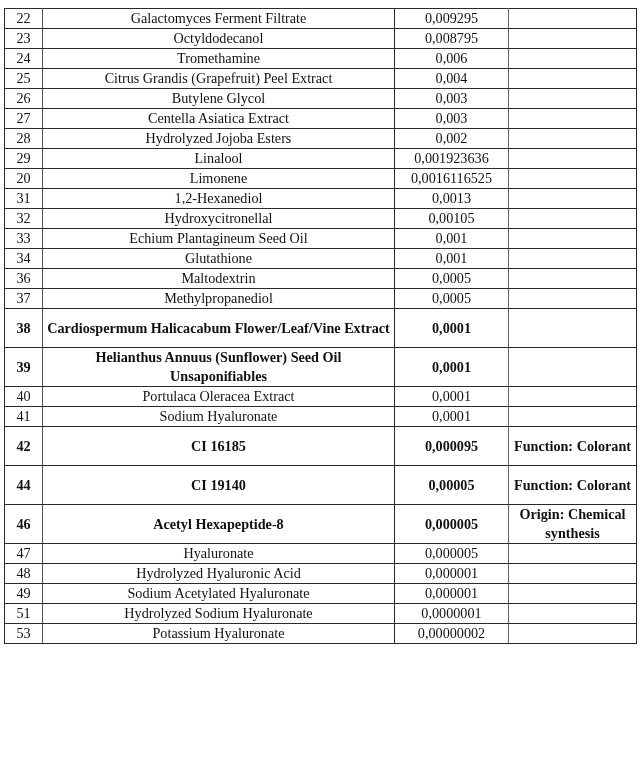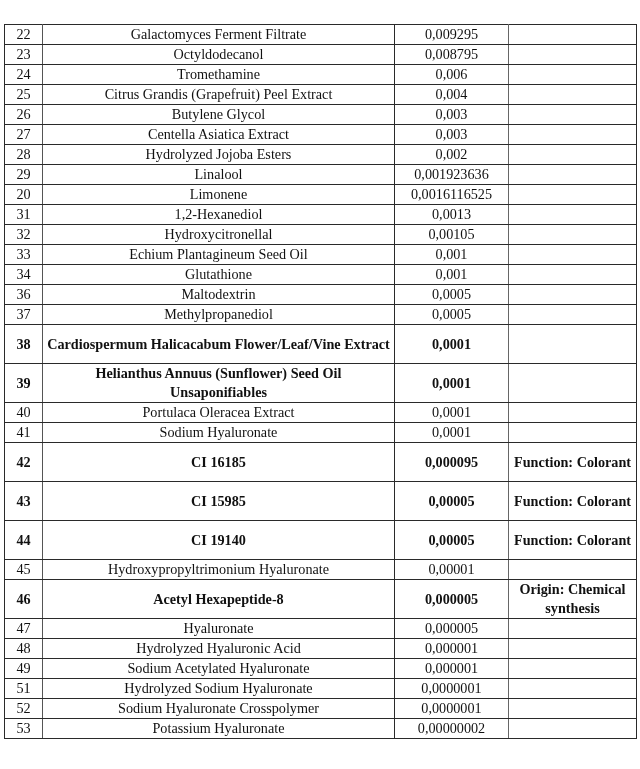--- a/index.html
+++ b/index.html
@@ -1,18 +1,18 @@
 <!DOCTYPE html>
 <html><head>
 <meta charset="utf-8">
 <style>
   html, body { margin: 0; padding: 0; background: #ffffff; }
   body { width: 640px; height: 769px; position: relative; overflow: hidden;
          font-family: "Liberation Serif", serif; color: #111; }
-  table.ing { position: absolute; left: 4px; top: 24px; width: 632px;
+  table.ing { position: absolute; left: 4px; top: 8px; width: 632px;
               border-collapse: collapse; table-layout: fixed; font-size: 14.2px; line-height: 19px; }
   table.ing td { border: 1px solid #2a2a2a; text-align: center; vertical-align: middle;
                  padding: 0 3px; }
   table.ing td.c-num { border-right: 1.5px solid #555; }
   table.ing td.c-conc { border-left: 1.5px solid #666; border-right: 1.5px solid #666; text-align: center; }
   tr.r1 td { height: 19px; }
   tr.r2 td { height: 38px; font-weight: bold; }
   col.k1 { width: 38px; } col.k2 { width: 352px; } col.k3 { width: 114px; } col.k4 { width: 128px; }
 </style>
 </head>
@@ -140,36 +140,24 @@
         <td class="c-conc">0,0001</td>
         <td class="c-note"></td>
       </tr>
       <tr class="r2">
         <td class="c-num">42</td>
         <td class="c-name">CI 16185</td>
         <td class="c-conc">0,000095</td>
         <td class="c-note">Function: Colorant</td>
       </tr>
       <tr class="r2">
-        <td class="c-num">43</td>
-        <td class="c-name">CI 15985</td>
-        <td class="c-conc">0,00005</td>
-        <td class="c-note">Function: Colorant</td>
-      </tr>
-      <tr class="r2">
         <td class="c-num">44</td>
         <td class="c-name">CI 19140</td>
         <td class="c-conc">0,00005</td>
         <td class="c-note">Function: Colorant</td>
-      </tr>
-      <tr class="r1">
-        <td class="c-num">45</td>
-        <td class="c-name">Hydroxypropyltrimonium Hyaluronate</td>
-        <td class="c-conc">0,00001</td>
-        <td class="c-note"></td>
       </tr>
       <tr class="r2">
         <td class="c-num">46</td>
         <td class="c-name">Acetyl Hexapeptide-8</td>
         <td class="c-conc">0,000005</td>
         <td class="c-note">Origin: Chemical synthesis</td>
       </tr>
       <tr class="r1">
         <td class="c-num">47</td>
         <td class="c-name">Hyaluronate</td>
@@ -188,25 +176,19 @@
         <td class="c-conc">0,000001</td>
         <td class="c-note"></td>
       </tr>
       <tr class="r1">
         <td class="c-num">51</td>
         <td class="c-name">Hydrolyzed Sodium Hyaluronate</td>
         <td class="c-conc">0,0000001</td>
         <td class="c-note"></td>
       </tr>
       <tr class="r1">
-        <td class="c-num">52</td>
-        <td class="c-name">Sodium Hyaluronate Crosspolymer</td>
-        <td class="c-conc">0,0000001</td>
-        <td class="c-note"></td>
-      </tr>
-      <tr class="r1">
         <td class="c-num">53</td>
         <td class="c-name">Potassium Hyaluronate</td>
         <td class="c-conc">0,00000002</td>
         <td class="c-note"></td>
       </tr>
     </tbody>
 </table>
 
 </body></html>

